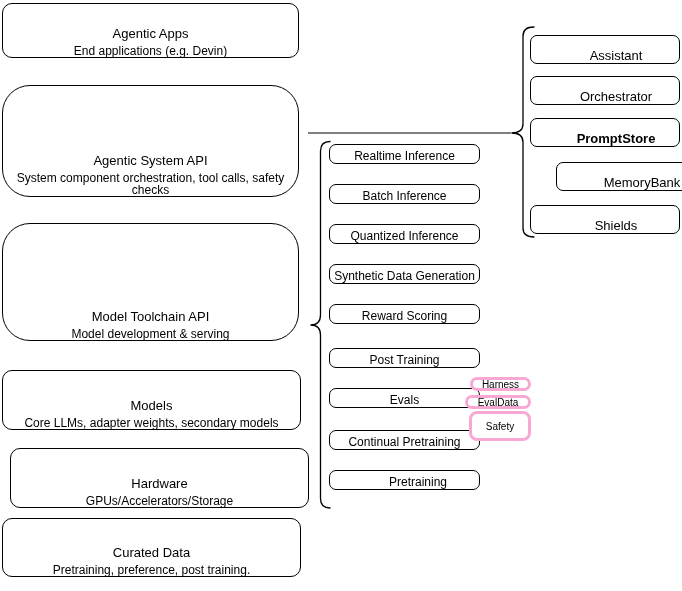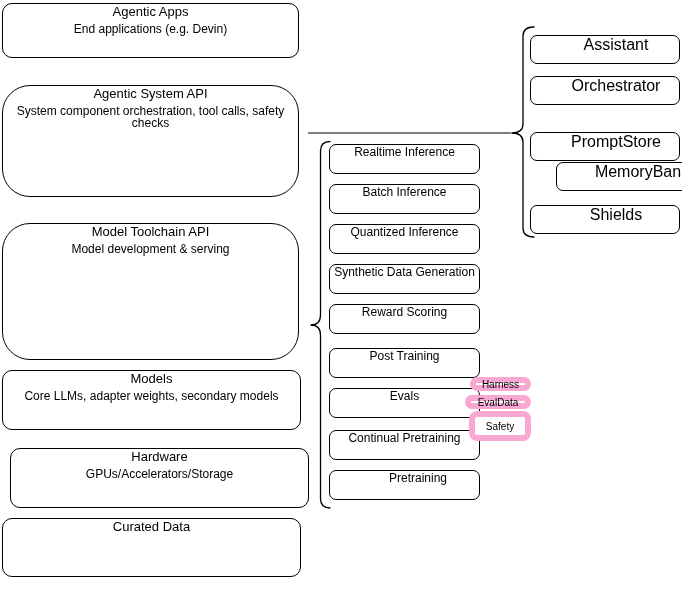--- a/index.html
+++ b/index.html
@@ -19,40 +19,40 @@
     z-index: 0;
   }
   .node {
     position: absolute;
     box-sizing: border-box;
     border: 1px solid #000000;
     background: #ffffff;
     display: flex;
     flex-direction: column;
     align-items: center;
-    justify-content: flex-start;
+    justify-content: flex-end;
     text-align: center;
     z-index: 1;
   }
   .r10 { border-radius: 10px; }
   .r18 { border-radius: 28px; }
   .title { font-size: 13px; line-height: 15px; }
   .subtitle { font-size: 12px; line-height: 12px; margin-top: 4px; }
   .mid {
-    left: 329px; width: 151px; height: 30px;
+    left: 329px; width: 151px; height: 20px;
     border-radius: 7px; font-size: 12px;
   }
   .right {
     left: 530px; width: 150px; height: 29px;
-    border-radius: 7px; font-size: 16px; padding-left: 22px;
+    border-radius: 7px; font-size: 13px; padding-left: 22px;
   }
   .pill {
     position: absolute;
     box-sizing: border-box;
-    border: 6px solid #f9a8d4;
+    border: 3px solid #f9a8d4;
     background: #ffffff;
     border-radius: 8px;
     display: flex;
     align-items: center;
     justify-content: center;
     font-size: 10px;
     z-index: 3;
   }
 </style>
 </head>
@@ -69,37 +69,38 @@
   <div class="node r10" style="left:2px; top:3px; width:297px; height:55px;">
     <div class="title">Agentic Apps</div>
     <div class="subtitle">End applications (e.g. Devin)</div>
   </div>
 
   <div class="node r18" style="left:2px; top:85px; width:297px; height:112px;">
     <div class="title">Agentic System API</div>
     <div class="subtitle">System component orchestration, tool calls, safety checks</div>
   </div>
 
-  <div class="node r18" style="left:2px; top:223px; width:297px; height:137px;">
+  <div class="node r18" style="left:2px; top:223px; width:297px; height:118px;">
     <div class="title">Model Toolchain API</div>
     <div class="subtitle">Model development &amp; serving</div>
   </div>
 
   <div class="node r10" style="left:2px; top:370px; width:299px; height:60px;">
     <div class="title">Models</div>
     <div class="subtitle">Core LLMs, adapter weights, secondary models</div>
   </div>
 
   <div class="node r10" style="left:2px; top:448px; width:299px; height:60px;margin-left:8px;">
     <div class="title">Hardware</div>
     <div class="subtitle">GPUs/Accelerators/Storage</div>
   </div>
 
   <div class="node r10" style="left:2px; top:518px; width:299px; height:59px;">
     <div class="title">Curated Data</div>
+    <div class="subtitle">Pretraining, preference, post training.</div>
   </div>
 
   <div class="node mid" style="top:144px;">
     <span>Realtime Inference</span>
   </div>
   <div class="node mid" style="top:184px;">
     <span>Batch Inference</span>
   </div>
   <div class="node mid" style="top:224px;">
     <span>Quantized Inference</span>
@@ -132,21 +133,21 @@
   <div class="pill" style="left:469px; top:411px; width:62px; height:30px;">
     <span>Safety</span>
   </div>
 
   <div class="node right" style="top:35px;">
     <span>Assistant</span>
   </div>
   <div class="node right" style="top:76px;">
     <span>Orchestrator</span>
   </div>
-  <div class="node right" style="top:132px;">
+  <div class="node right" style="top:118px;font-weight:bold;">
     <span>PromptStore</span>
   </div>
   <div class="node right" style="top:162px;margin-left:26px;">
     <span>MemoryBank</span>
   </div>
   <div class="node right" style="top:205px;">
     <span>Shields</span>
   </div>
 
 </div>

